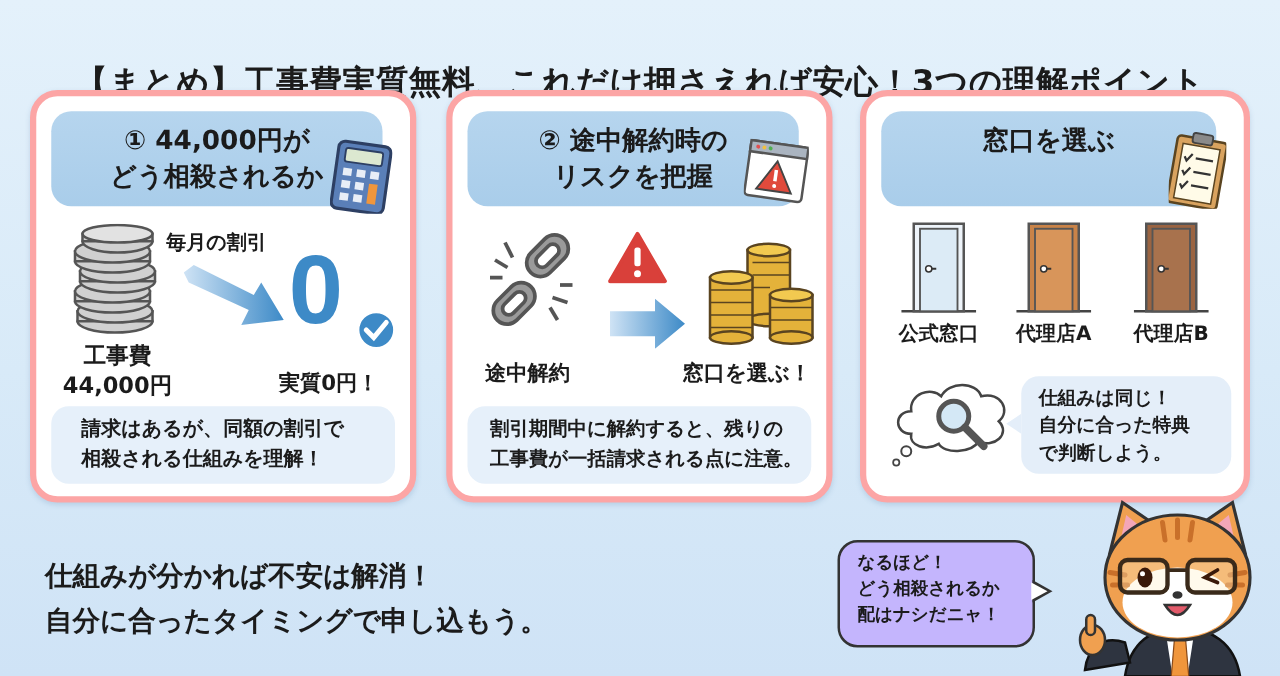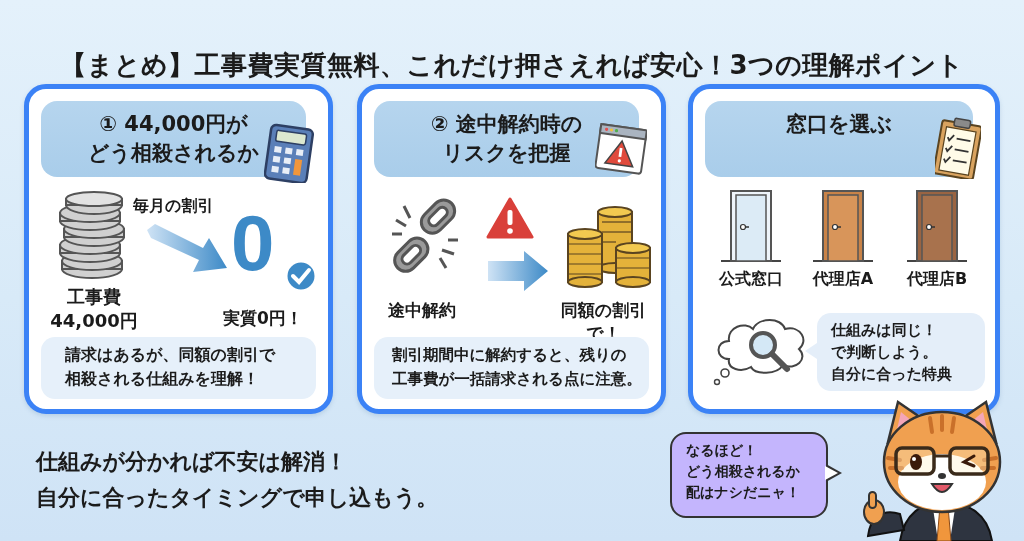--- a/index.html
+++ b/index.html
@@ -1,21 +1,21 @@
 <!DOCTYPE html>
 <html><head>
 <meta charset="utf-8">
 <style>
   html,body{margin:0;padding:0;}
   body{width:1024px;height:541px;overflow:hidden;position:relative;
     font-family:"DejaVu Sans","Liberation Sans",sans-serif;
     background:linear-gradient(180deg,#e4f1fb 0%,#d8eaf8 55%,#cfe3f6 100%);color:#1b1b1b;}
   .title{position:absolute;left:0;right:0;top:22px;text-align:center;font-size:26px;font-weight:bold;letter-spacing:0.5px;margin-top:26px;}
-  .card{position:absolute;top:84px;height:330px;background:#fff;border-radius:22px;
-    border:5px solid #3b82f6;box-sizing:border-box;box-shadow:0 2px 4px rgba(100,140,180,0.25);}
+  .card{position:absolute;top:72px;height:330px;background:#fff;border-radius:22px;
+    border:5px solid #fca5a5;box-sizing:border-box;box-shadow:0 2px 4px rgba(100,140,180,0.25);}
   .c1{left:24px;width:309px;}
   .c2{left:357px;width:309px;}
   .c3{left:688px;width:312px;}
   .head{position:absolute;left:12px;right:22px;top:12px;height:76px;border-radius:16px;
     background:linear-gradient(180deg,#b6d5ee,#a9cdea);text-align:center;font-weight:bold;
     font-size:21px;line-height:29px;padding-top:9px;box-sizing:border-box;}
   .hicon{position:absolute;right:-8px;top:22px;}
   .note{position:absolute;left:12px;right:12px;bottom:10px;height:62px;border-radius:14px;
     background:#e6f0fa;font-size:16px;font-weight:bold;line-height:24px;padding:6px 0 0 24px;box-sizing:border-box;}
   .lbl{position:absolute;font-weight:bold;text-align:center;}
@@ -169,21 +169,21 @@
         <line x1="2" y1="60" x2="36" y2="60"></line>
         <line x1="2" y1="70" x2="36" y2="70"></line>
       <line x1="50" y1="54" x2="84" y2="54"></line>
         <line x1="50" y1="64" x2="84" y2="64"></line>
       <line x1="36" y1="18" x2="66" y2="18"></line>
         <line x1="36" y1="28" x2="66" y2="28"></line>
         <line x1="36" y1="38" x2="50" y2="38"></line>
     </g>
   </svg>
   <div class="lbl" style="left:26px;top:210px;font-size:17px;">途中解約</div>
-  <div class="lbl" style="left:184px;top:210px;font-size:17px;">同額の割引で！</div>
+  <div class="lbl" style="left:184px;top:210px;font-size:17px;">窓口を選ぶ！</div>
 
   <div class="note" style="padding-left:18px;font-size:15.5px;">
     <div>割引期間中に解約すると、残りの</div>
     <div>工事費が一括請求される点に注意。</div>
   </div>
 </div>
 
 <div class="card c3">
   <div class="head">
     <div>窓口を選ぶ</div>
@@ -231,22 +231,22 @@
 
   <svg style="position:absolute;left:18px;top:222px" width="104" height="76" viewBox="0 0 104 76">
     <path d="M18,48 C4,48 4,30 18,30 C16,16 34,10 42,18 C48,6 70,6 74,18 C90,14 98,30 88,38 C98,48 84,60 72,54 C66,64 44,64 40,56 C30,62 16,58 18,48 Z" fill="#fff" stroke="#444" stroke-width="2"></path>
     <circle cx="14" cy="62" r="4" fill="#fff" stroke="#444" stroke-width="1.6"></circle>
     <circle cx="6" cy="71" r="2.5" fill="#fff" stroke="#444" stroke-width="1.4"></circle>
     <circle cx="52" cy="34" r="12" fill="#d4e8f6" stroke="#555" stroke-width="4"></circle>
     <line x1="61" y1="43" x2="76" y2="58" stroke="#555" stroke-width="6" stroke-linecap="round"></line>
   </svg>
   <div class="speech">
     <div>仕組みは同じ！</div>
+    <div>自分に合った特典</div>
     <div>で判断しよう。</div>
-    <div>自分に合った特典</div>
   </div>
 </div>
 
 <div class="bottom">
   <div>仕組みが分かれば不安は解消！</div>
   <div>自分に合ったタイミングで申し込もう。</div>
 </div>
 
 <div class="bubble">
   <div>なるほど！</div>

